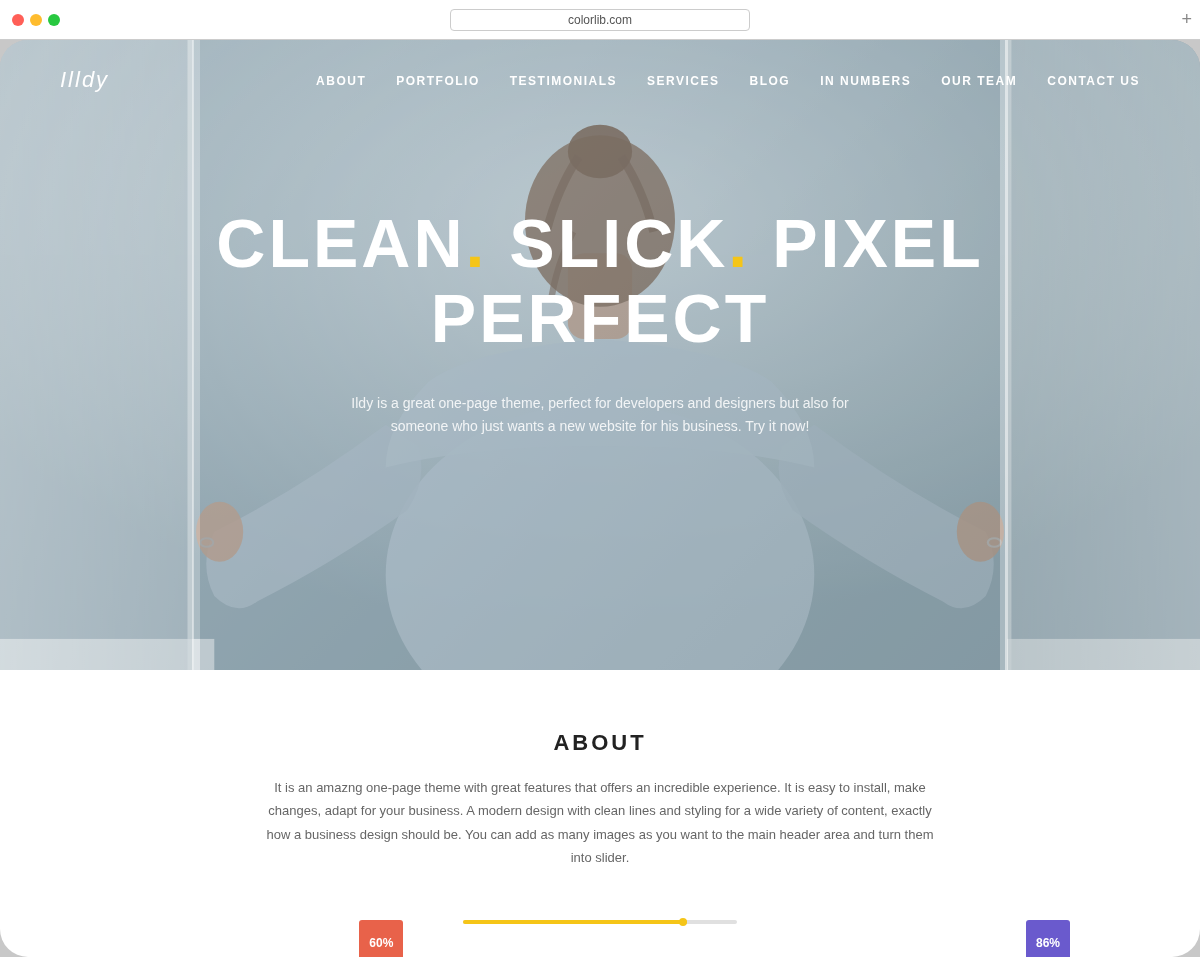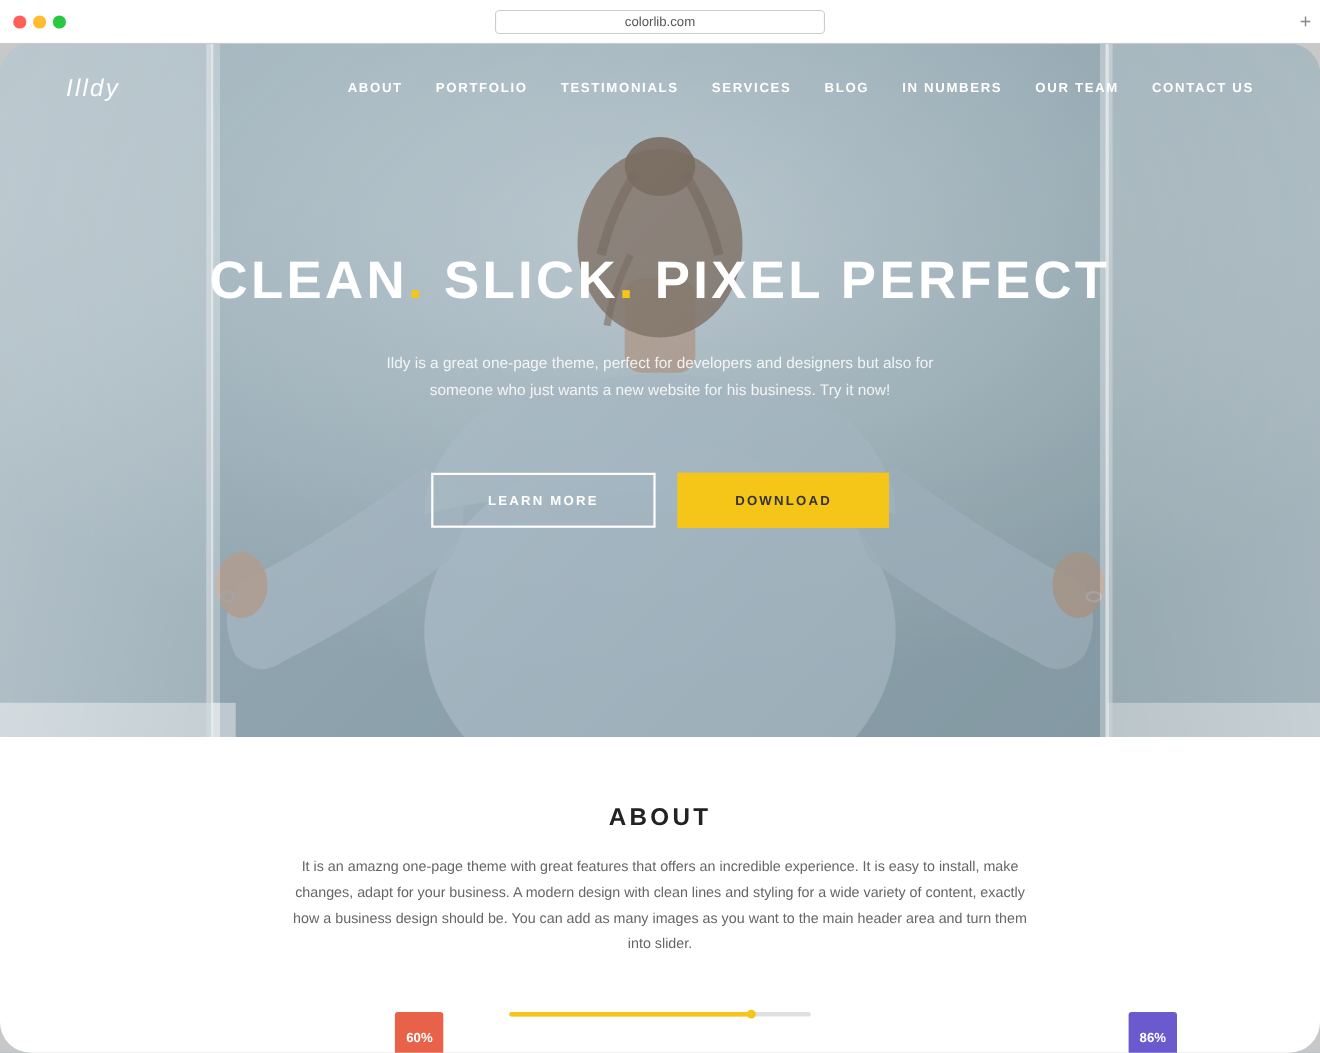--- a/index.html
+++ b/index.html
@@ -132,21 +132,21 @@
     .hero-content {
       position: absolute;
       top: 50%;
       left: 50%;
       transform: translate(-50%, -50%);
       text-align: center;
       z-index: 10;
       width: 900px;
     }
     .hero-title {
-      font-size: 48px;
+      font-size: 68px;
       font-weight: 900;
       color: white;
       letter-spacing: 3px;
       text-transform: uppercase;
       line-height: 1.1;
       margin-bottom: 36px;
     }
     .hero-title .dot {
       color: #f5c518;
     }
@@ -365,24 +365,20 @@
       </ul>
     </nav>
 
     <div class="hero-content">
       <h1 class="hero-title">
         <span>CLEAN</span><span class="dot">.</span>
         <span>SLICK</span><span class="dot">.</span>
         <span>PIXEL PERFECT</span>
       </h1>
       <p class="hero-subtitle">Ildy is a great one-page theme, perfect for developers and designers but also for someone who just wants a new website for his business. Try it now!</p>
-      <div class="hero-buttons">
-        <button class="btn-outline">LEARN MORE</button>
-        <button class="btn-yellow">DOWNLOAD</button>
-      </div>
     </div>
   </div>
 
   <div class="about-section">
     <h2 class="about-title">ABOUT</h2>
     <p class="about-text">It is an amazng one-page theme with great features that offers an incredible experience. It is easy to install, make changes, adapt for your business. A modern design with clean lines and styling for a wide variety of content, exactly how a business design should be. You can add as many images as you want to the main header area and turn them into slider.</p>
 
     <div class="skills-row">
 
       <div class="skill-item">

